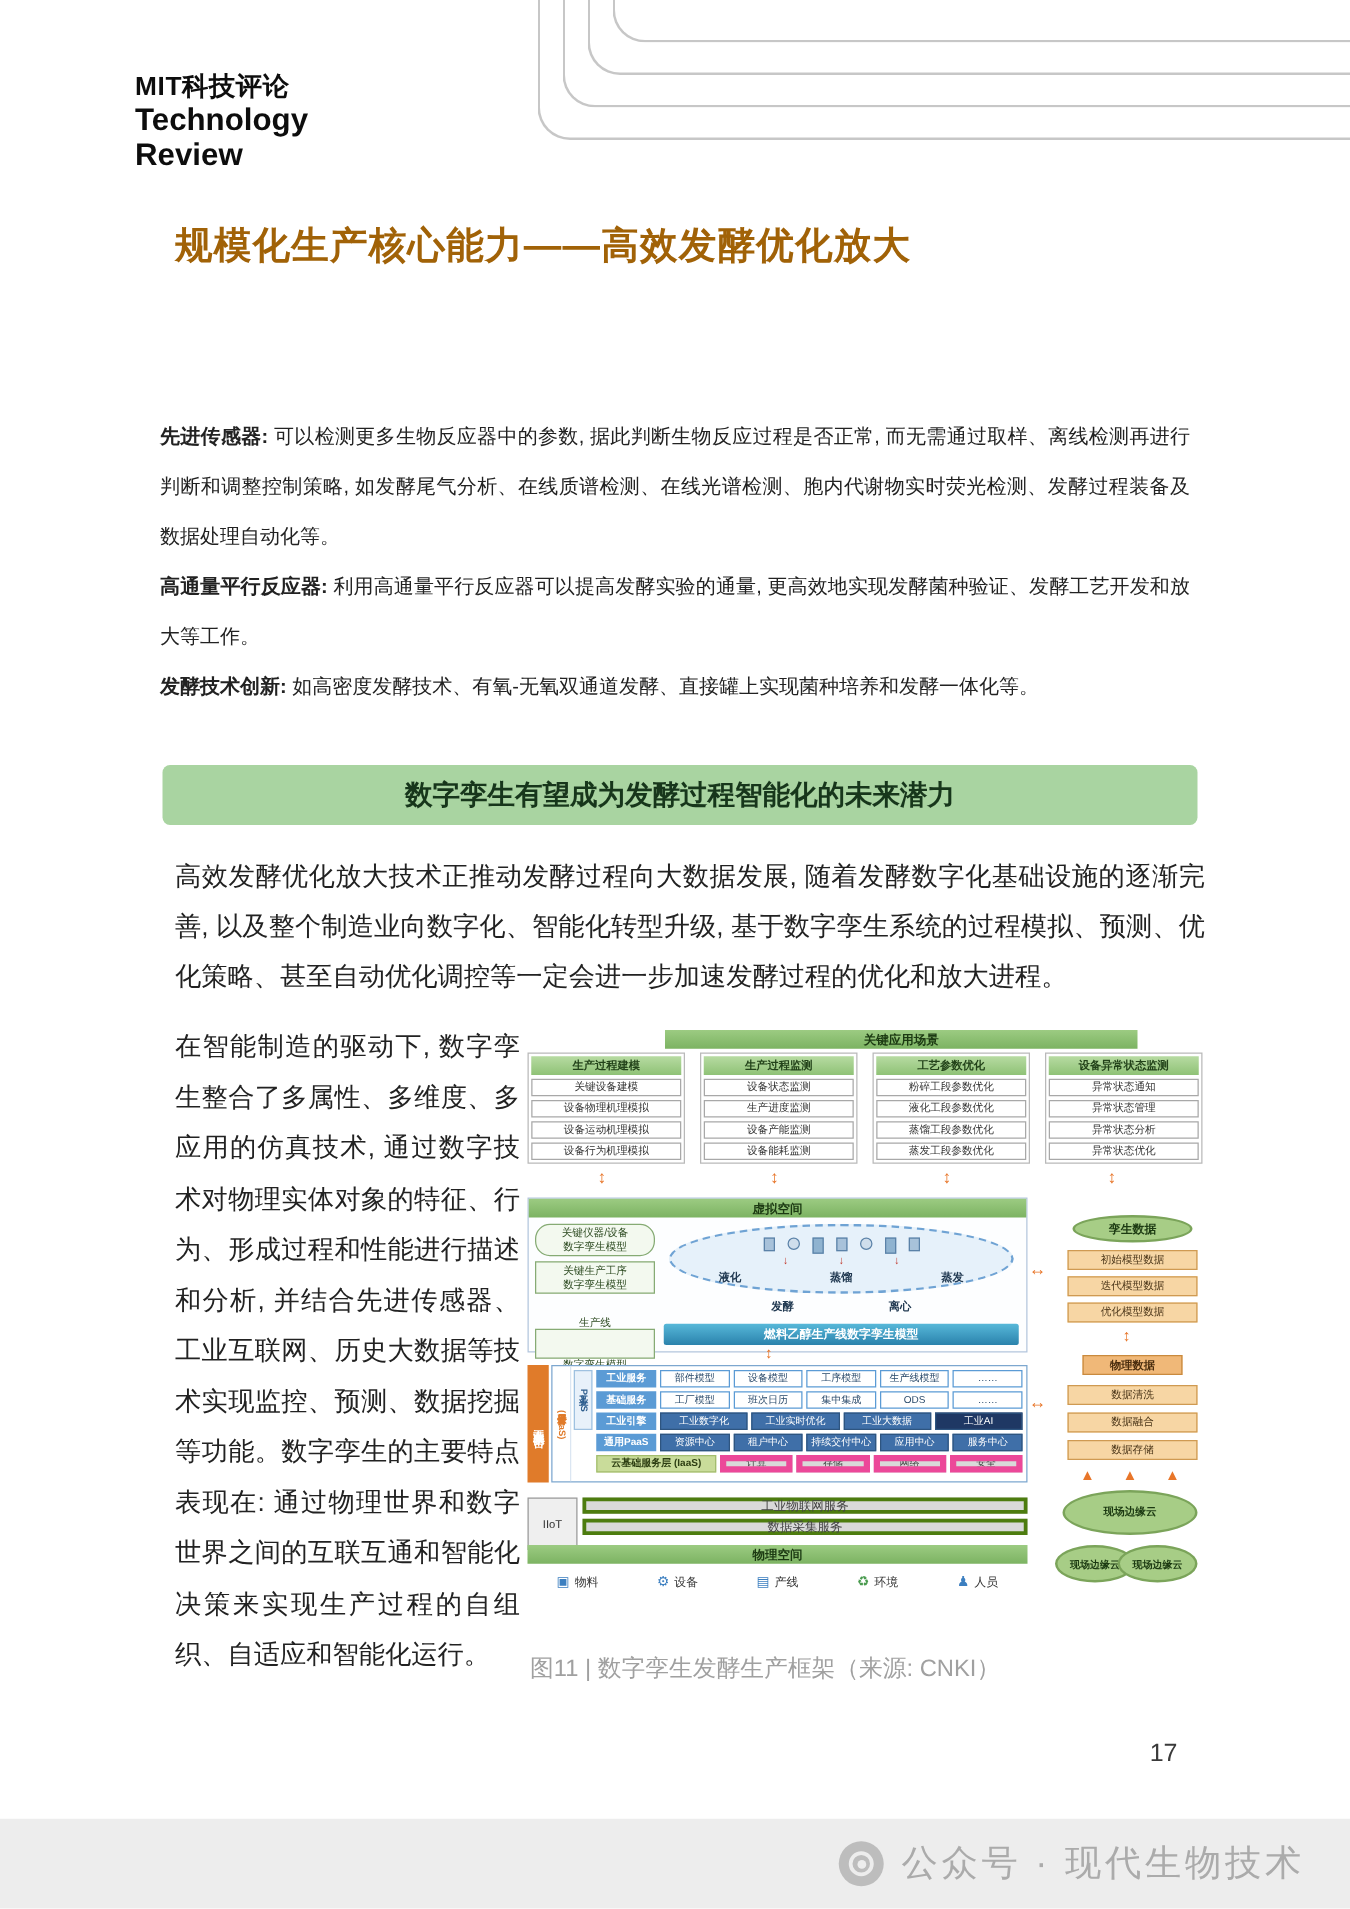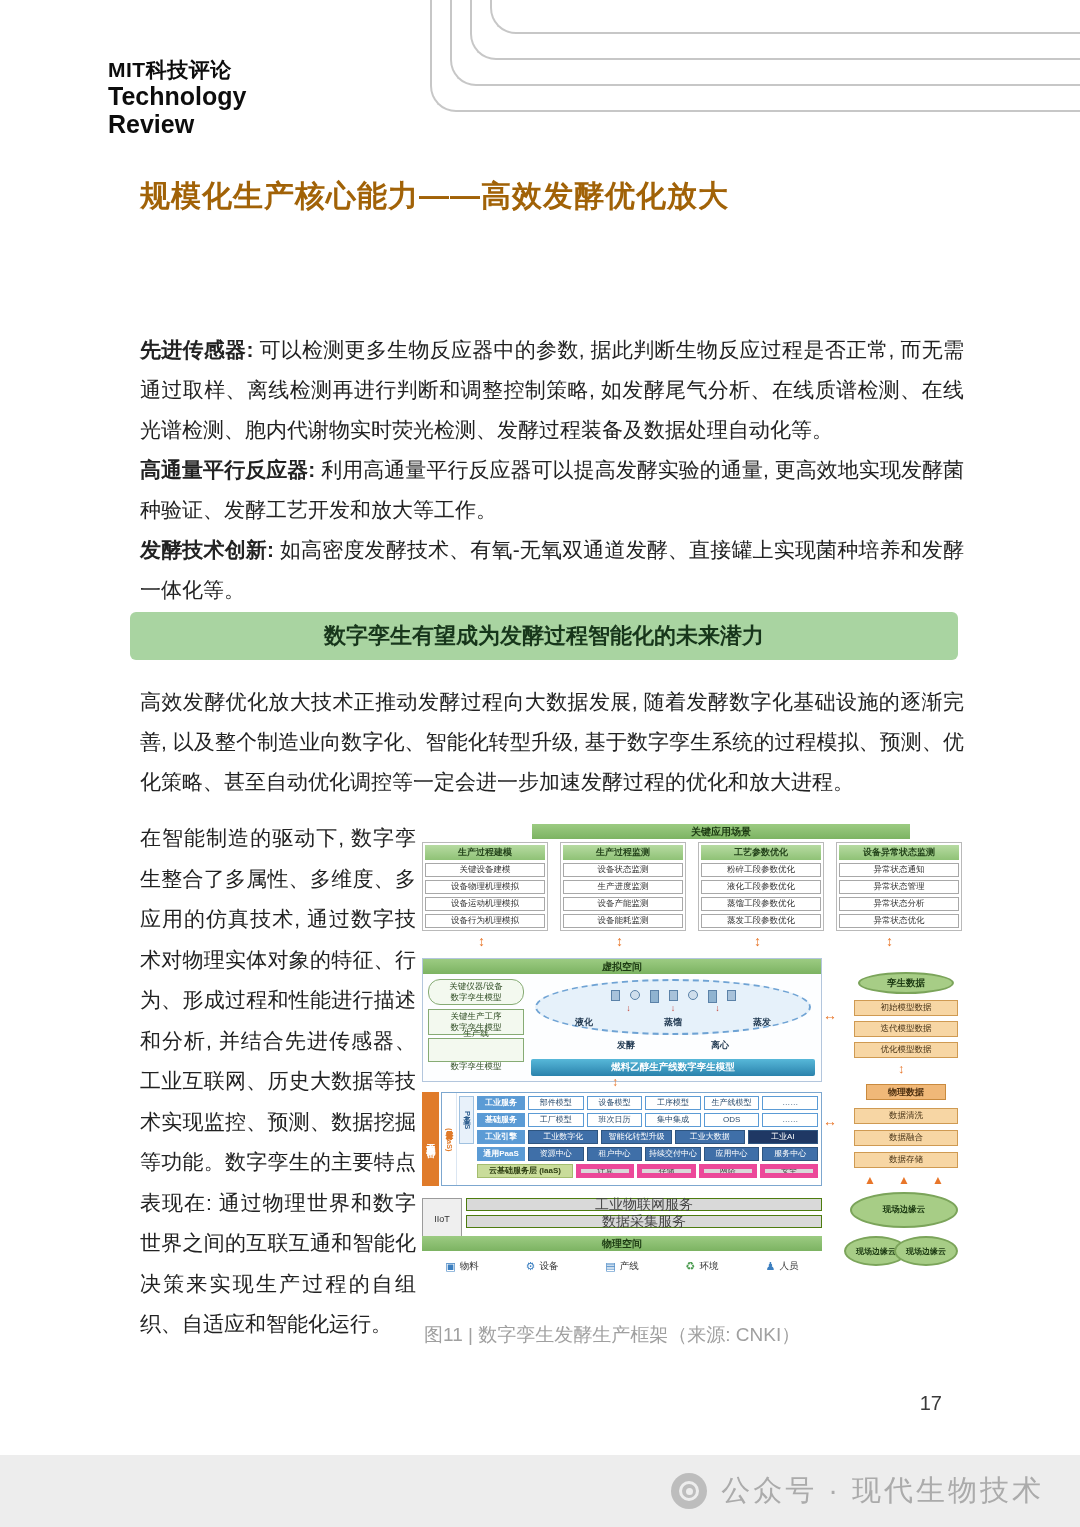--- a/index.html
+++ b/index.html
@@ -15,21 +15,21 @@
 .curve{position:absolute;top:-2px;right:-2px;border-left:2px solid #c7c7c7;border-bottom:2px solid #c7c7c7;border-bottom-left-radius:26px;}
 .c1{left:0;height:114px;}
 .c2{left:20px;height:88px;}
 .c3{left:40px;height:62px;}
 .c4{left:60px;height:36px;}
 
 .page-title{position:absolute;left:140px;top:176px;font-size:30px;font-weight:800;color:#a16207;letter-spacing:1px;}
 .banner{position:absolute;left:130px;width:828px;height:48px;background:#a9d4a1;border-radius:6px;display:flex;align-items:center;justify-content:center;font-size:22px;font-weight:700;color:#17361b;}
 .banner1{top:263px;}
 .banner2{top:612px;}
-.textblock{position:absolute;left:140px;top:330px;width:824px;font-size:21px;line-height:40px;color:#222;text-align:justify;}
+.textblock{position:absolute;left:128px;top:330px;width:824px;font-size:16px;line-height:40px;color:#222;text-align:justify;}
 .textblock p{margin:0;}
 .b{font-weight:700;}
 .para2{position:absolute;left:140px;top:682px;width:824px;font-size:21px;line-height:40px;color:#222;text-align:justify;}
 .leftcol{position:absolute;left:140px;top:818px;width:276px;font-size:21px;line-height:40.5px;color:#222;text-align:justify;}
 .caption{position:absolute;left:424px;top:1322px;font-size:19px;color:#a0a0a0;}
 .pagenum{position:absolute;right:138px;top:1392px;font-size:20px;color:#3a3a3a;}
 .wm{position:absolute;left:0;right:0;bottom:0;height:72px;background:#ededed;display:flex;align-items:center;justify-content:flex-end;padding-right:36px;gap:14px;}
 .wm-icon{width:36px;height:36px;border-radius:50%;background:#bdbdbd;position:relative;flex:none;}
 .wm-icon::before{content:"";position:absolute;inset:8px;border:3px solid #ededed;border-radius:50%;}
 .wm-icon::after{content:"";position:absolute;width:7px;height:7px;background:#ededed;border-radius:50%;left:15px;top:15px;}
@@ -43,21 +43,21 @@
 .group{position:absolute;top:18px;width:126px;border:1px solid #b9b9b9;background:#fff;padding:2px;}
 .gtitle{height:15px;background:linear-gradient(#b7dba2,#8fc276);font-size:9px;font-weight:700;color:#23431a;display:flex;align-items:center;justify-content:center;}
 .group .ibox{height:14px;border:1px solid #a8a8a8;font-size:8.5px;color:#333;display:flex;align-items:center;justify-content:center;margin-top:3px;background:#fff;}
 .g1{left:2px;}.g2{left:140px;}.g3{left:278px;}.g4{left:416px;}
 
 .virtual{position:absolute;left:2px;top:134px;width:400px;height:124px;border:1px solid #b3c6dd;background:#fdfeff;}
 .vhead{left:0;top:0;width:398px;height:15px;}
 .vmodel{position:absolute;left:5px;width:96px;border:1px solid #86ab74;background:#f3f9ef;font-size:8.5px;line-height:1.3;color:#2c4a20;display:flex;flex-direction:column;align-items:center;justify-content:center;text-align:center;}
 .vm1{top:20px;height:26px;border-radius:12px;}
 .vm2{top:50px;height:26px;}
-.vm3{top:79px;height:24px;gap:21px;}
+.vm3{top:104px;height:24px;gap:21px;}
 .ellipse{position:absolute;left:112px;top:20px;width:276px;height:56px;border:2px dashed #6fa3d4;border-radius:50%;background:rgba(222,236,248,.75);}
 .micons{position:absolute;left:0;right:0;top:9px;display:flex;justify-content:center;gap:10px;}
 .mi{width:9px;height:11px;background:#a8c2da;border:1px solid #5b82a8;}
 .mi.r{border-radius:50%;width:10px;height:10px;background:#cfdeec;}
 .mi.t{height:13px;background:#8fb3d0;}
 .redar{position:absolute;left:0;right:0;top:22px;display:flex;justify-content:center;gap:40px;font-size:9px;color:#c23b2e;font-weight:700;}
 .elabels{position:absolute;left:0;right:0;bottom:4px;display:flex;justify-content:space-between;padding:0 38px;font-size:9px;color:#223a52;font-weight:600;}
 .elabels2{position:absolute;left:112px;top:80px;width:276px;display:flex;justify-content:center;gap:76px;font-size:9px;color:#223a52;font-weight:600;}
 .bluebar{position:absolute;left:108px;top:100px;width:284px;height:17px;background:linear-gradient(#57b8d9,#2a82ac);color:#fff;font-size:9.5px;font-weight:700;display:flex;align-items:center;justify-content:center;border-radius:2px;}
 
@@ -72,21 +72,21 @@
 .cell{flex:1;display:flex;align-items:center;justify-content:center;font-size:8px;line-height:1;overflow:hidden;}
 .lab{flex:0 0 48px;}
 .lab2{flex:0 0 96px;}
 .blabel{background:#5b9bd5;color:#fff;font-weight:700;}
 .bitem{background:#fff;border:1px solid #5b9bd5;color:#2a4a6b;}
 .bfill{background:#3f6fa8;border:1px solid #2e5580;color:#fff;}
 .dark{background:#1f3864;}
 .ilabel{background:#c9dc9a;border:1px solid #a3bd6e;color:#2d3e12;font-weight:700;}
 .gitem{background:#d9d9d9;border:5px solid #ec4899;color:#444;}
 .iiotlab{left:2px;top:374px;width:40px;height:42px;border:1px solid #9b9b9b;background:#efefef;font-size:9px;color:#333;}
-.graybar{background:#d9d9d9;border:1px solid #4d7c0f;color:#444;font-size:14px;}
+.graybar{background:#d9d9d9;border:3px solid #4d7c0f;color:#444;font-size:10px;}
 .iiot1{left:46px;top:374px;width:356px;height:13px;}
 .iiot2{left:46px;top:391px;width:356px;height:13px;}
 .physbar{left:2px;top:412px;width:400px;height:15px;}
 .picons{position:absolute;left:2px;top:430px;width:400px;height:24px;display:flex;}
 .pitem{flex:1;display:flex;align-items:center;justify-content:center;gap:4px;font-size:9.5px;color:#333;}
 .picon{color:#3c7fc0;font-size:11px;line-height:1;}
 .ic-material::before{content:"▣";}
 .ic-device::before{content:"⚙";}
 .ic-line::before{content:"▤";}
 .ic-env::before{content:"♻";color:#4a9b4f;}
@@ -237,21 +237,21 @@
             <div class="cell lab blabel">基础服务</div>
             <div class="cell bitem">工厂模型</div>
             <div class="cell bitem">班次日历</div>
             <div class="cell bitem">集中集成</div>
             <div class="cell bitem">ODS</div>
             <div class="cell bitem">……</div>
           </div>
           <div class="prow">
             <div class="cell lab blabel">工业引擎</div>
             <div class="cell bfill">工业数字化</div>
-            <div class="cell bfill">智能化转型升级</div>
+            <div class="cell bfill">工业实时优化</div>
             <div class="cell bfill">工业大数据</div>
             <div class="cell bfill dark">工业AI</div>
           </div>
           <div class="prow">
             <div class="cell lab blabel">通用PaaS</div>
             <div class="cell bfill">资源中心</div>
             <div class="cell bfill">租户中心</div>
             <div class="cell bfill">持续交付中心</div>
             <div class="cell bfill">应用中心</div>
             <div class="cell bfill">服务中心</div>

